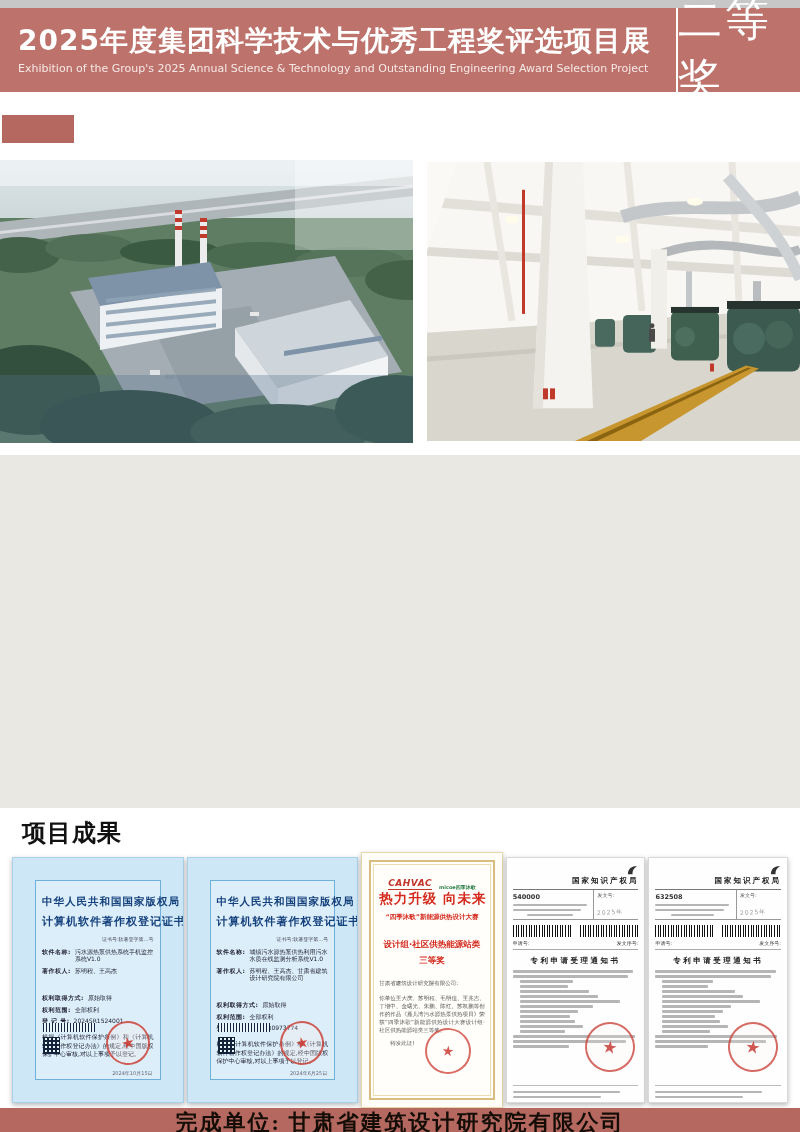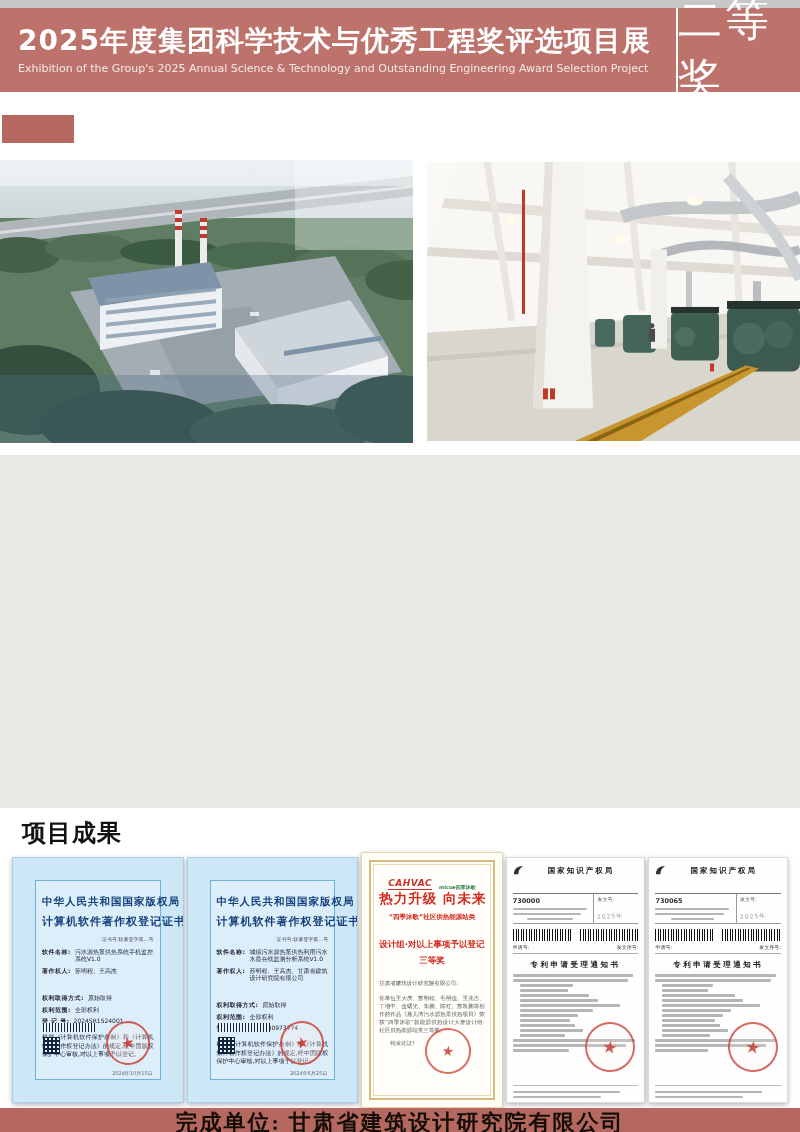--- a/index.html
+++ b/index.html
@@ -76,21 +76,21 @@
   .ga-cat{color:#d42a1e;font-size:8.5px;font-weight:900;text-align:center;margin-top:17px;white-space:nowrap;}
   .ga-award{color:#d42a1e;font-size:8.5px;font-weight:900;text-align:center;margin-top:4px;}
   .ga-recipient{font-size:5.5px;color:#555;margin-top:13px;}
   .ga-body{font-size:5.5px;color:#555;line-height:8px;margin-top:7px;text-align:justify;}
   .ga-closing{font-size:5.5px;color:#555;margin-top:6px;text-indent:2em;}
   .ga-seal{position:absolute;right:22px;bottom:24px;width:42px;height:42px;border:2px solid rgba(205,60,50,.75);
     border-radius:50%;transform:rotate(6deg);display:flex;align-items:center;justify-content:center;
     color:rgba(205,60,50,.85);font-size:14px;}
   
   .cert-patent{background:#fefefe;border:1px solid #d9d9d9;padding:7px 6px;font-size:5px;color:#333;}
-  .pa-header{display:flex;align-items:flex-end;border-bottom:1px solid #777;padding-bottom:17px;}
+  .pa-header{display:flex;align-items:flex-end;border-bottom:1px solid #777;padding-bottom:3px;flex-direction:column;}
   .pa-logo{width:11px;height:11px;flex-shrink:0;}
   .pa-auth{flex:1;text-align:center;font-size:7.5px;font-weight:bold;letter-spacing:2px;color:#222;white-space:nowrap;}
   .pa-toprow{display:flex;border-bottom:1px solid #999;}
   .pa-topleft{flex:1.9;padding:3px 3px 3px 0;border-right:1px solid #999;}
   .pa-code{font-size:6.5px;font-weight:bold;margin-bottom:3px;}
   .pa-topright{flex:1;padding:2px 0 2px 3px;}
   .pa-stamp{color:#9a9a9a;font-size:6px;margin-top:10px;transform:rotate(-3deg);letter-spacing:1px;}
   .pa-stamp-label{color:#555;font-size:5px;}
   .pa-barcodes{display:flex;gap:8px;margin:5px 0 3px 0;}
   .barcode-lg{height:12px;flex:1;background:repeating-linear-gradient(90deg,#111 0 1px,#fff 1px 2.6px);}
@@ -309,42 +309,42 @@
     </div>
   </div>
 
   <div class="cert cert-gold">
     <div class="cert-gold-inner">
       <div class="ga-logos">
         <span class="ga-logo-left">CAHVAC</span>
         <span class="ga-logo-right">micoe四季沐歌</span>
       </div>
       <div class="ga-title">热力升级 向未来</div>
-      <div class="ga-sub">“四季沐歌”社区供热能源站类</div>
-      <div class="ga-cat">设计组·对以上事项予以登记</div>
+      <div class="ga-sub">“四季沐歌”新能源供热设计大赛</div>
+      <div class="ga-cat">设计组·社区供热能源站类</div>
       <div class="ga-award">三等奖</div>
       <div class="ga-recipient">甘肃省建筑设计研究院有限公司:</div>
       <div class="ga-body">你单位王大庆、苏明程、毛明佳、王兆吉、丁增中、金曙光、朱鹏、陈红、苏凯鹏等创作的作品《雁儿湾污水源热泵供热项目》荣获“四季沐歌”新能源供热设计大赛设计组·社区供热能源站类三等奖。</div>
       <div class="ga-closing">特发此证!</div>
       <div class="ga-seal">
           <span>★</span>
         </div>
     </div>
   </div>
 
   <div class="cert cert-patent">
     <div class="pa-header">
       <svg class="pa-logo" viewBox="0 0 12 12">
         <path d="M1,10 C1,4 5,1 11,1 C7,4 6,6 6,10 Z" fill="#333"></path>
       </svg>
       <div class="pa-auth">国家知识产权局</div>
     </div>
     <div class="pa-toprow">
       <div class="pa-topleft">
-        <div class="pa-code">730000</div>
+        <div class="pa-code">540000</div>
         <div class="sk" style="width:95%"></div>
         <div class="sk" style="width:88%"></div>
         <div class="sk" style="width:60%;margin-left:18%"></div>
       </div>
       <div class="pa-topright">
         <div class="pa-stamp-label">发文号:</div>
         <div class="pa-stamp">2025年</div>
       </div>
     </div>
     <div class="pa-barcodes">
@@ -383,21 +383,21 @@
 
   <div class="cert cert-patent">
     <div class="pa-header">
       <svg class="pa-logo" viewBox="0 0 12 12">
         <path d="M1,10 C1,4 5,1 11,1 C7,4 6,6 6,10 Z" fill="#333"></path>
       </svg>
       <div class="pa-auth">国家知识产权局</div>
     </div>
     <div class="pa-toprow">
       <div class="pa-topleft">
-        <div class="pa-code">730065</div>
+        <div class="pa-code">632508</div>
         <div class="sk" style="width:95%"></div>
         <div class="sk" style="width:88%"></div>
         <div class="sk" style="width:55%;margin-left:20%"></div>
       </div>
       <div class="pa-topright">
         <div class="pa-stamp-label">发文号:</div>
         <div class="pa-stamp">2025年</div>
       </div>
     </div>
     <div class="pa-barcodes">

